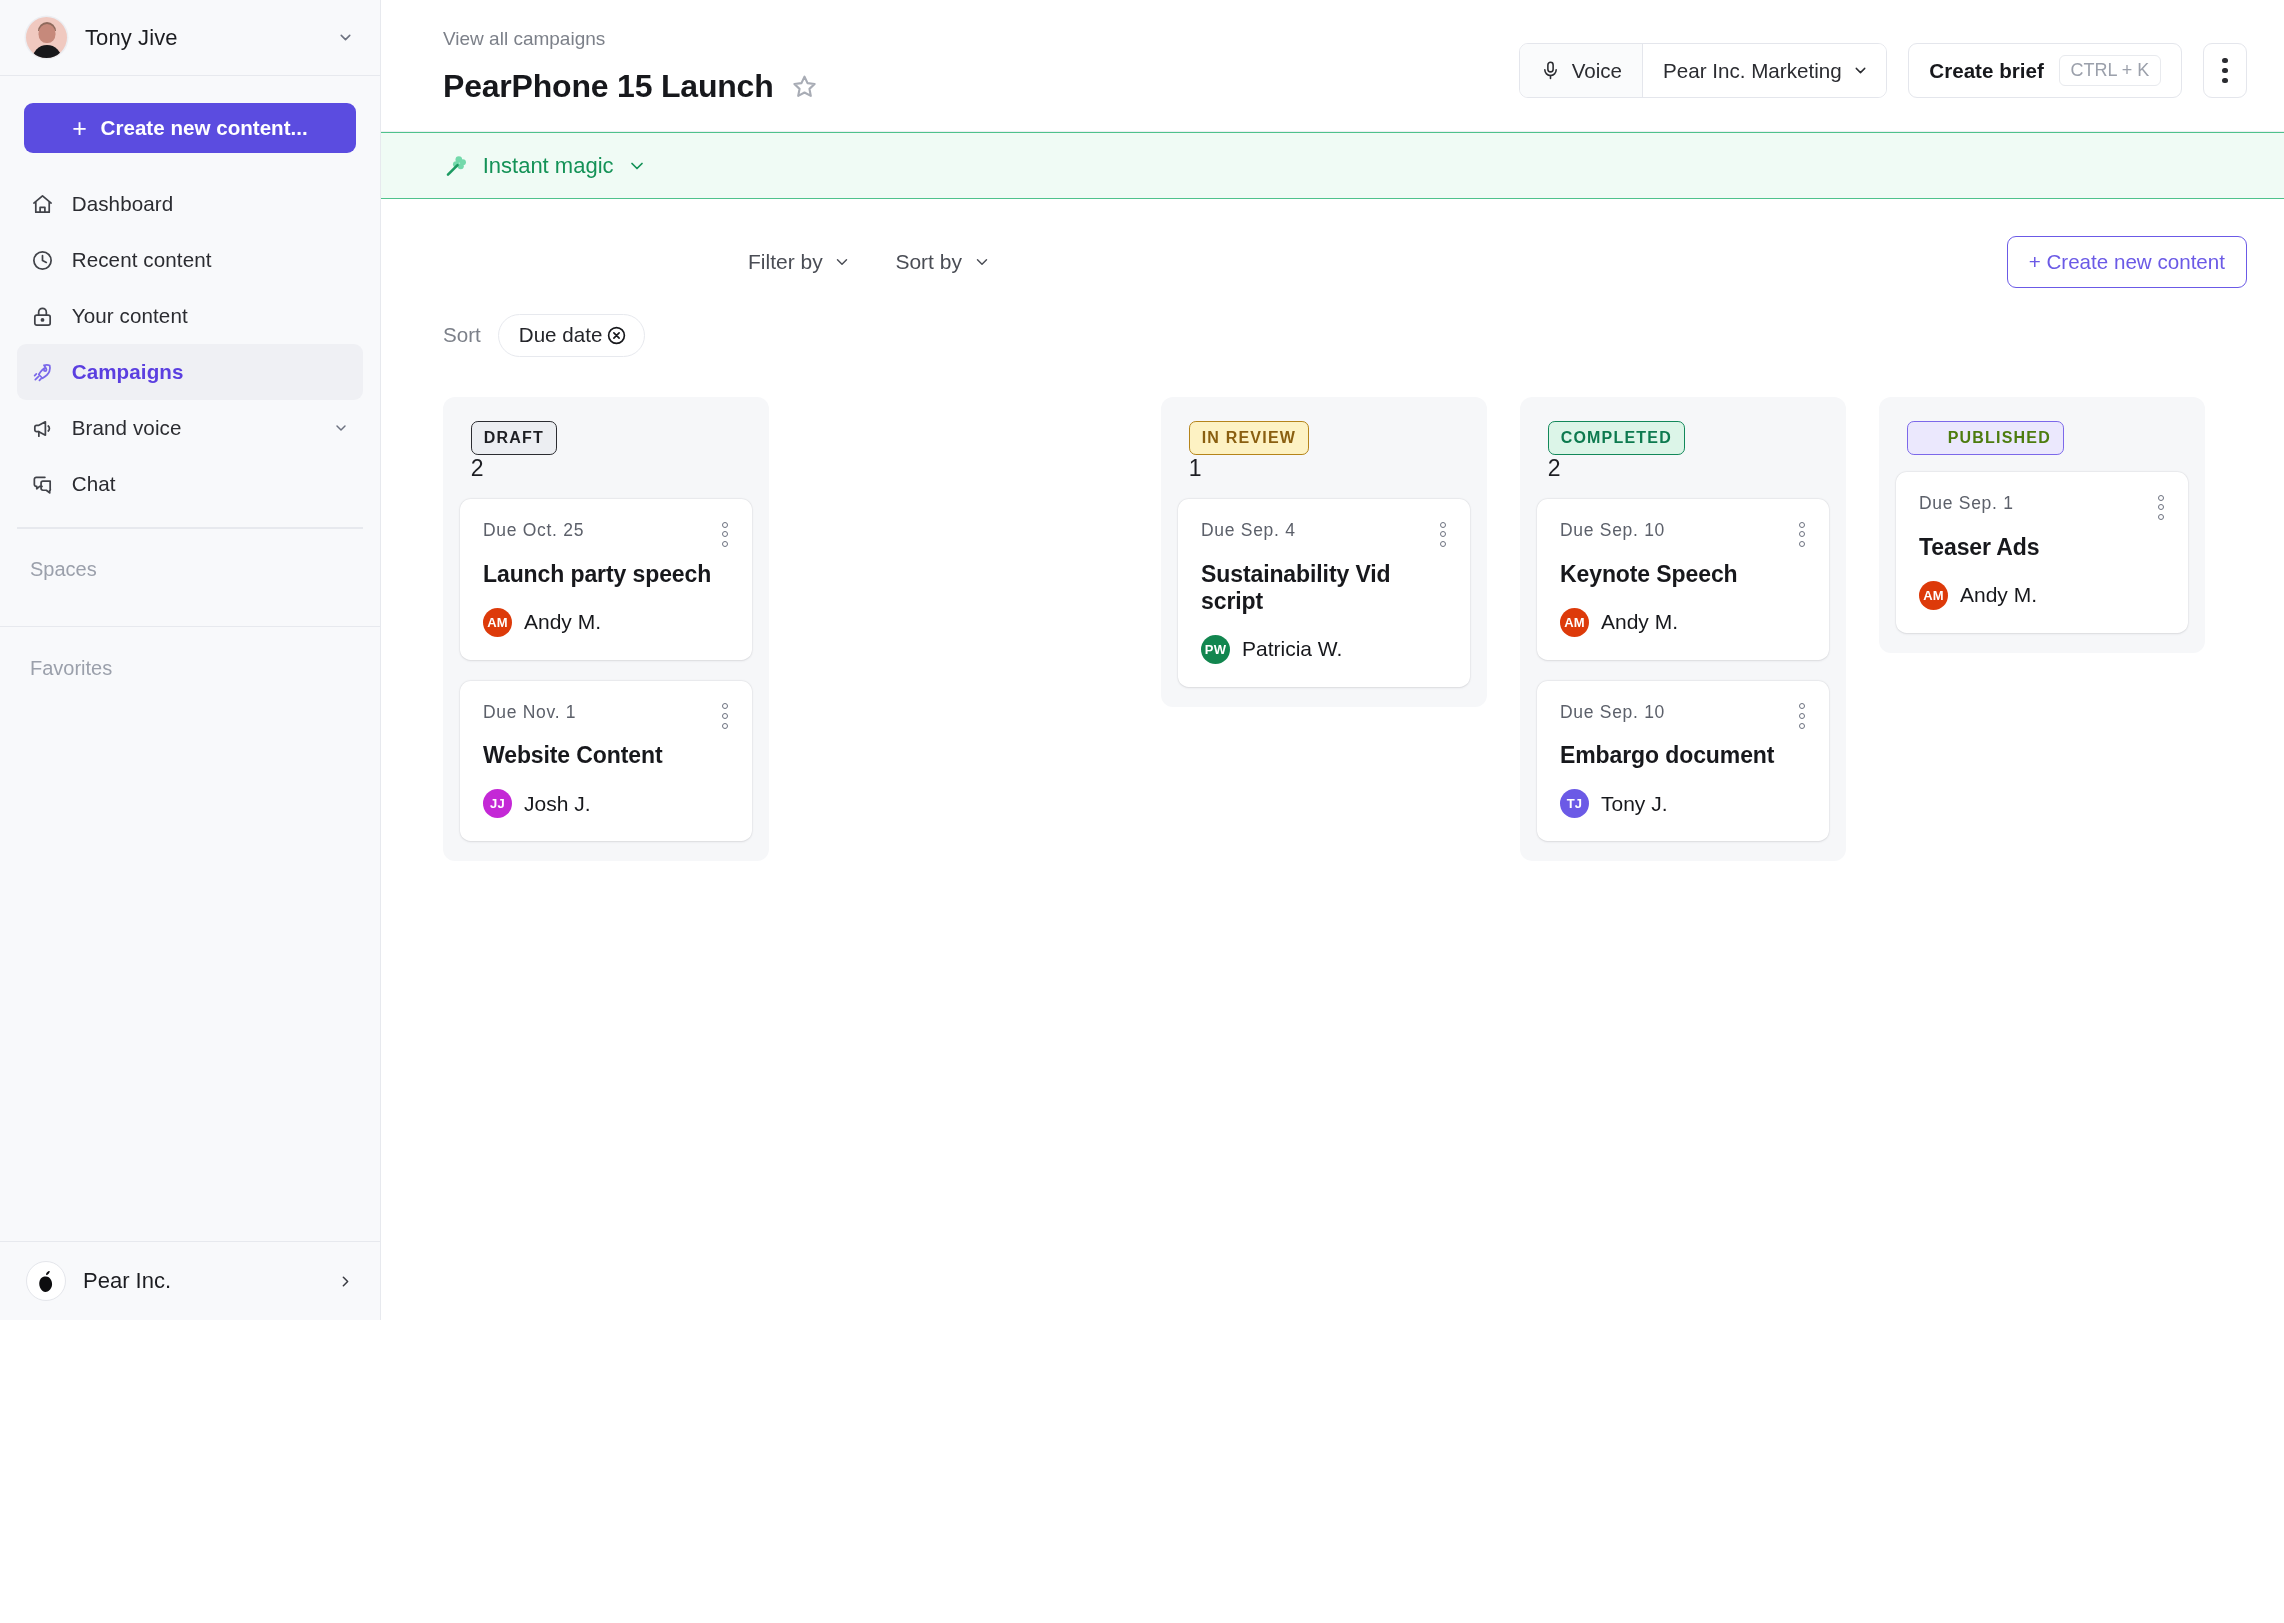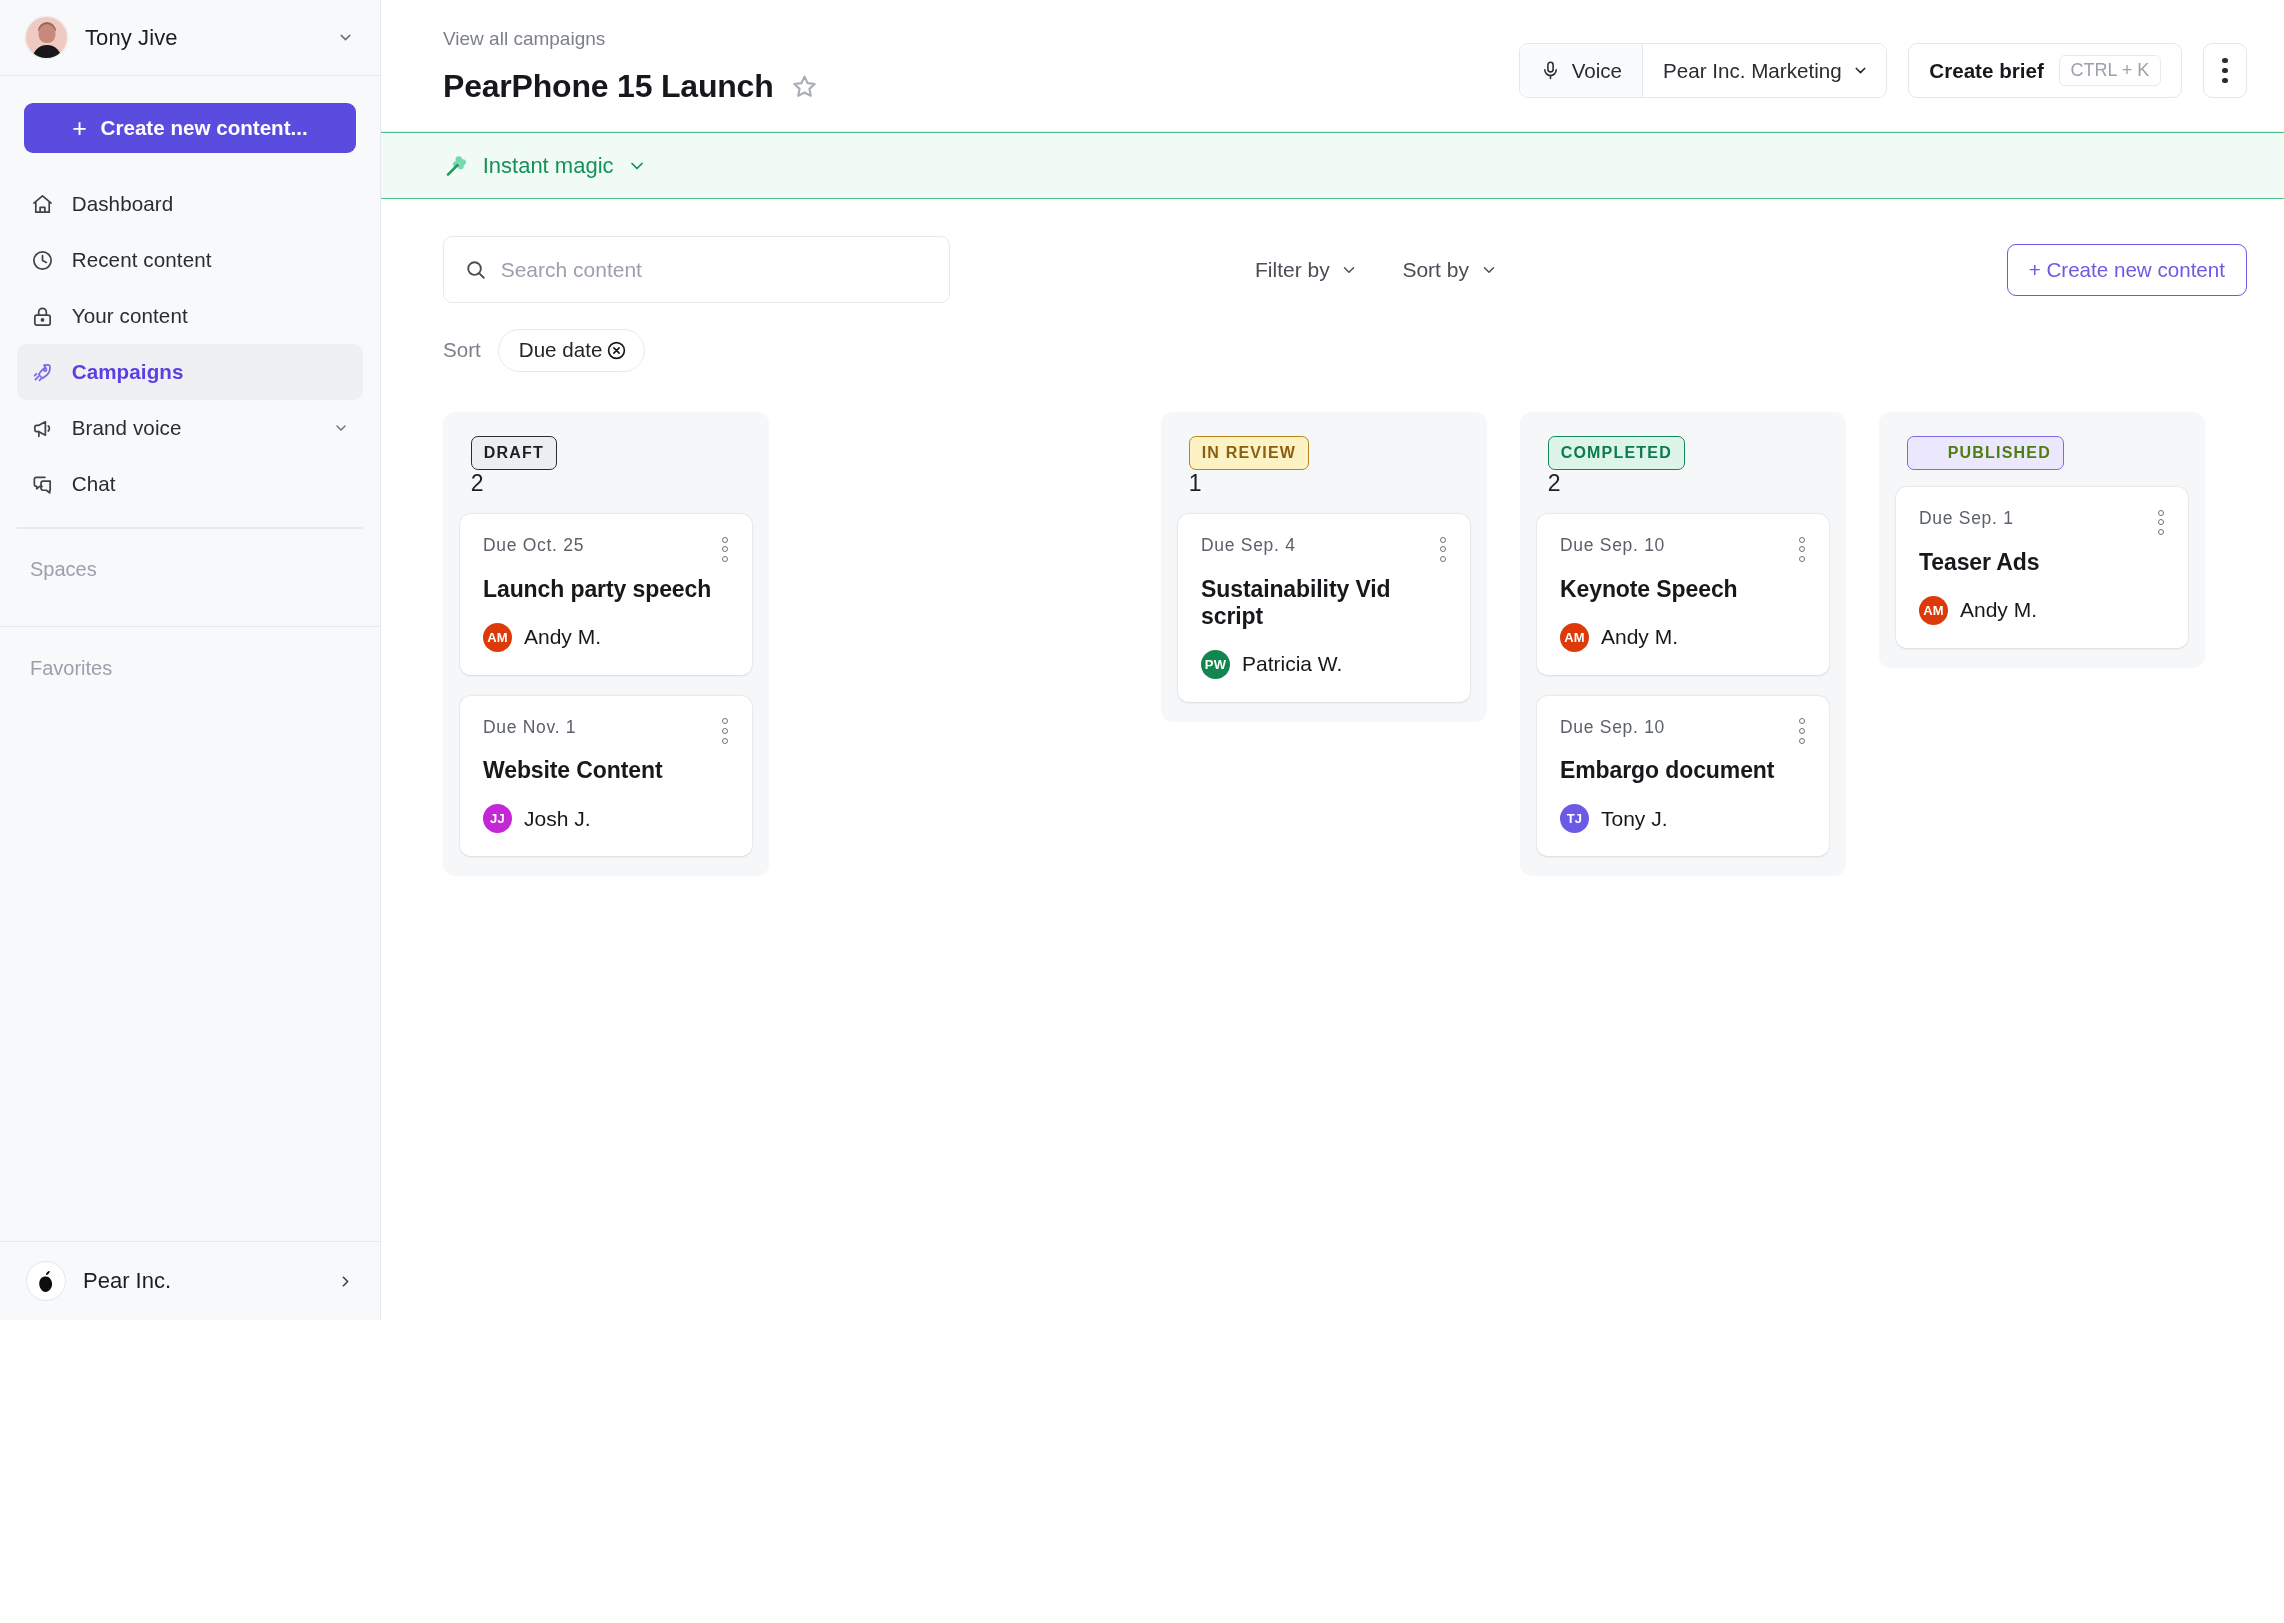--- a/index.html
+++ b/index.html
@@ -419,27 +419,20 @@
           </g>
         <path d="M13.4 11.2 4.6 20" stroke="#1d9a62" stroke-width="2.4" stroke-linecap="round"></path>
       </svg>
       <span class="magic-label">Instant magic</span>
       <svg width="20" height="20" viewBox="0 0 24 24" fill="none" stroke="#149257" stroke-width="2.1" stroke-linecap="round" stroke-linejoin="round">
           <polyline points="6 9 12 15 18 9"></polyline>
         </svg>
     </div>
 
     <div class="controls">
-      <div class="search-box">
-        <svg width="23" height="23" viewBox="0 0 24 24" fill="none" stroke="#4a4d55" stroke-width="2" stroke-linecap="round">
-            <circle cx="11" cy="11" r="6.6"></circle>
-            <path d="M16 16l4.6 4.6"></path>
-          </svg>
-        <input class="search-input" type="text" placeholder="Search content" style="">
-      </div>
 
       <div class="dropline">
         <div class="dropctl">
           <span>Filter by</span>
           <svg width="18" height="18" viewBox="0 0 24 24" fill="none" stroke="#4a4d55" stroke-width="1.9" stroke-linecap="round" stroke-linejoin="round">
               <polyline points="6 9 12 15 18 9"></polyline>
             </svg>
         </div>
         <div class="dropctl">
           <span>Sort by</span>

